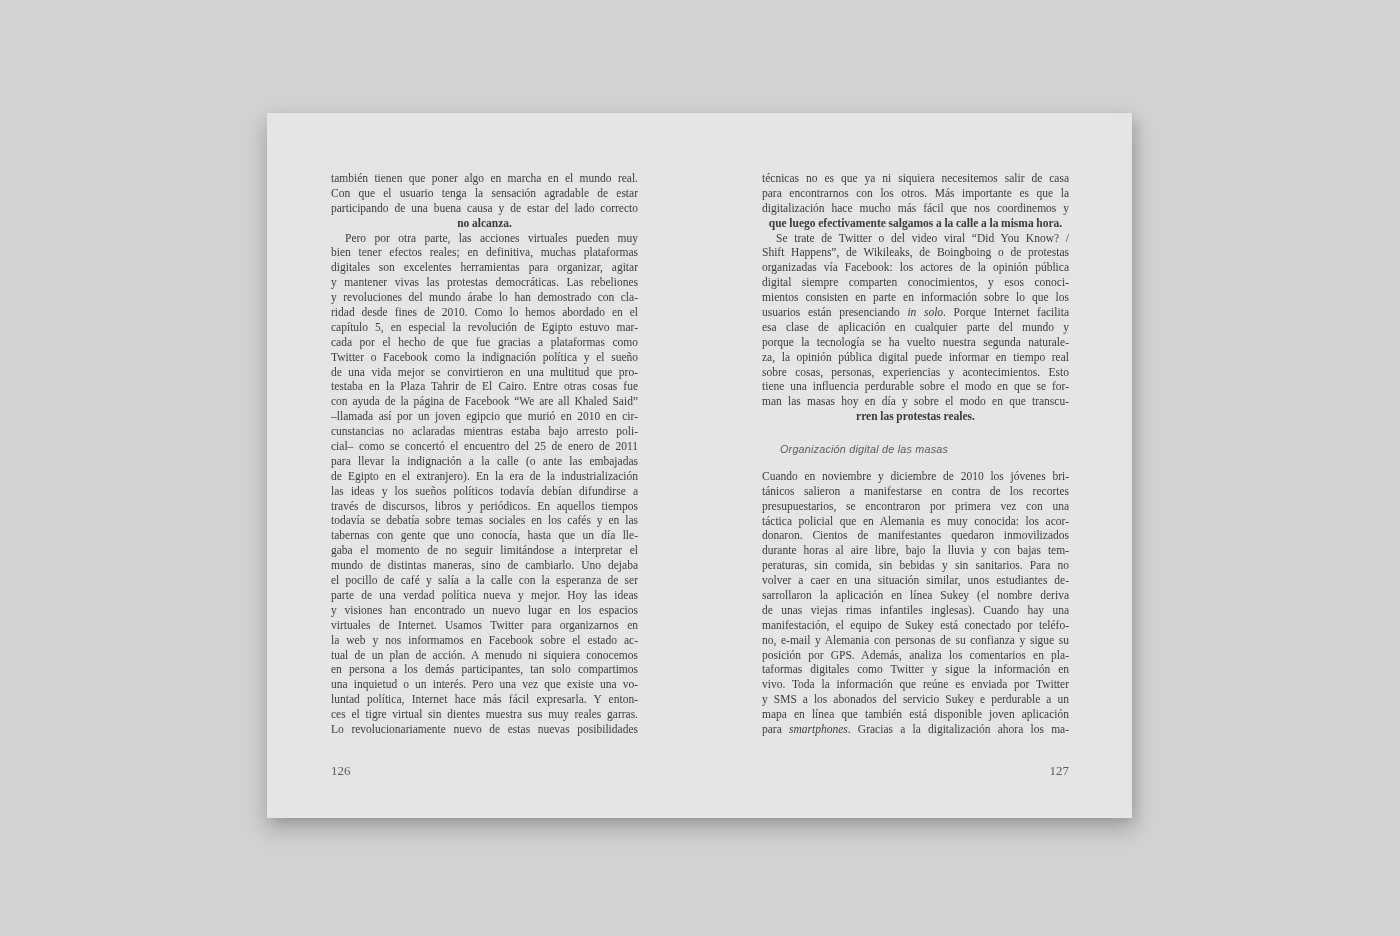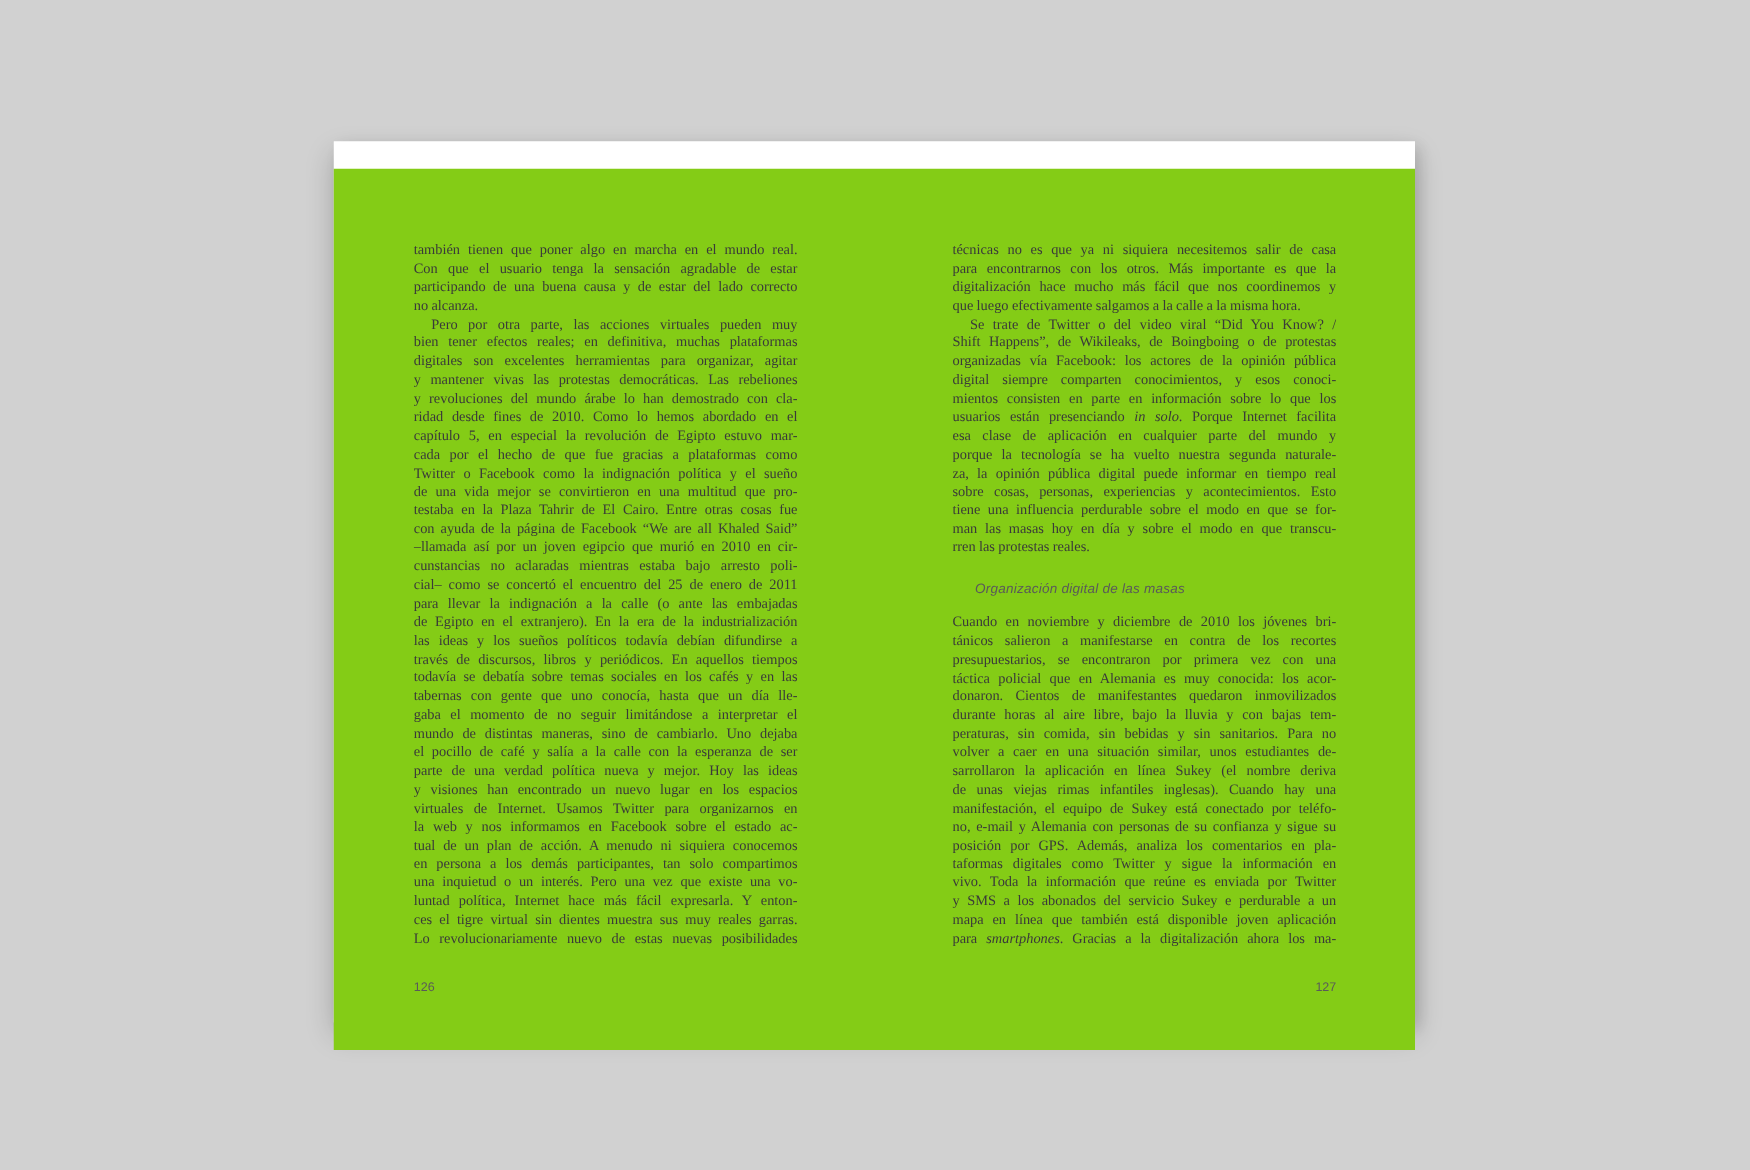--- a/index.html
+++ b/index.html
@@ -18,22 +18,21 @@
     width: 865px;
     height: 705px;
     background: #ffffff;
     box-shadow: 0 10px 22px rgba(0,0,0,0.22), 4px 4px 10px rgba(0,0,0,0.10);
     display: flex;
   }
   .page {
     position: relative;
     width: 432.5px;
     height: 100%;
-    background: #84cc16;
-    margin-top: 22px;
+    background: #e5e5e5;
   }
   .textcol {
     position: absolute;
     top: 58px;
     width: 307px;
   }
   .page.left  .textcol { left: 64px; }
   .page.right .textcol { left: 62.5px; }
   .line {
     height: 14.9px;
@@ -43,39 +42,39 @@
     text-align: justify;
     overflow: hidden;
     word-spacing: -0.2px;
   }
   .line.j::after {
     content: "";
     display: inline-block;
     width: 100%;
     height: 0;
   }
-  .line.nj { text-align: left; }
+  .line.nj { text-align: center; font-weight: bold; }
   .line.ind { text-indent: 14px; }
   .section-heading {
     height: 14.9px;
     line-height: 14.9px;
     margin-top: 18px;
     margin-bottom: 11.8px;
     padding-left: 18px;
     font-family: "Liberation Sans", "DejaVu Sans", sans-serif;
     font-size: 10.8px;
     color: #5a5a5a;
     letter-spacing: 0.2px;
     font-style: italic;
   }
   .pagenum {
     position: absolute;
     top: 650px;
-    font-family: Liberation Sans, sans-serif;
-    font-size: 10px;
+    font-family: Liberation Serif, serif;
+    font-size: 13px;
     color: #5a5a5a;
   }
   .page.left  .pagenum { left: 64px; }
   .page.right .pagenum { right: 63px; }
 </style>
 </head>
 <body style="background: rgb(209, 209, 209);">
 
 <div class="spread">
   <div class="page left">

